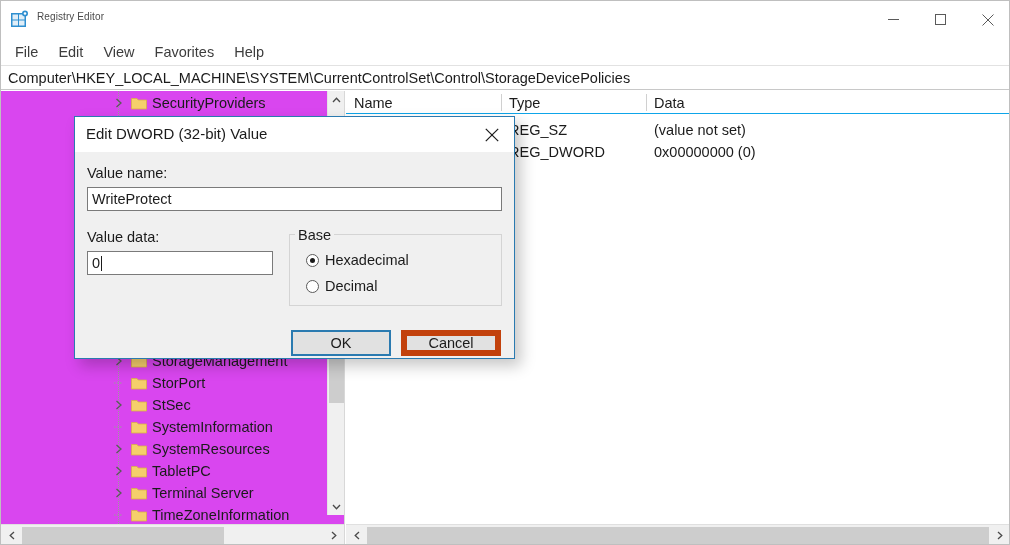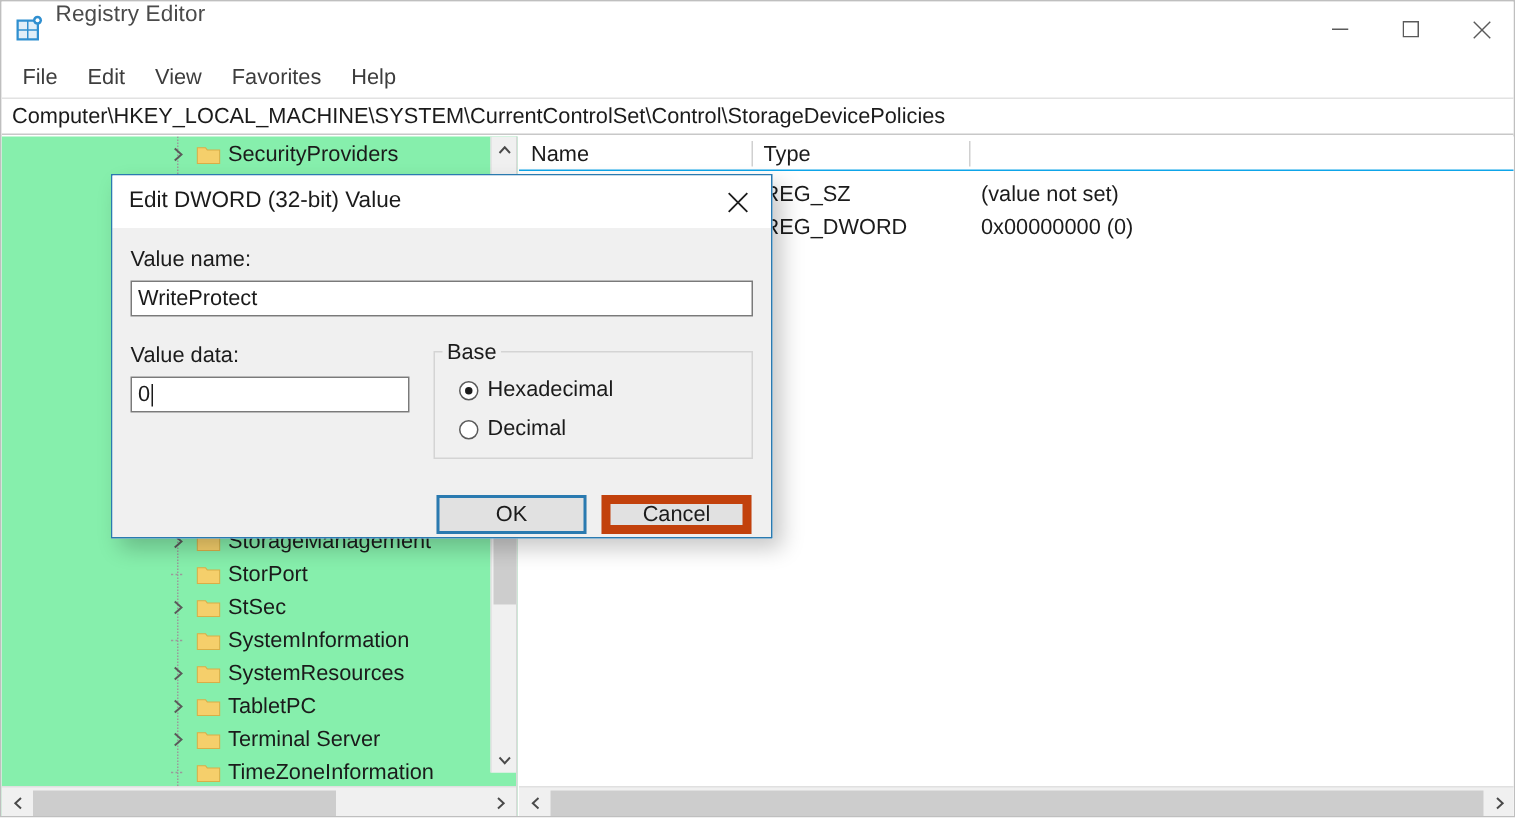--- a/index.html
+++ b/index.html
@@ -21,22 +21,22 @@
   
   .titlebar {
     position: absolute; left: 0; top: 0; width: 1010px; height: 37px;
     background: #ffffff;
     display: flex; align-items: center;
   }
   .app-icon {
     position: absolute; left: 9px; top: 9px; width: 19px; height: 19px;
   }
   .title-text {
-    position: absolute; left: 36px; top: 0;
-    font-size: 15px; color: #4a4a4a; letter-spacing: .1px;
+    position: absolute; left: 36px; top: 10px;
+    font-size: 10px; color: #4a4a4a; letter-spacing: .1px;
   }
   .win-btns {
     position: absolute; right: 0; top: 0; height: 37px;
     display: flex;
   }
   .win-btn {
     width: 47px; height: 37px;
     display: flex; align-items: center; justify-content: center;
   }
   .win-btn svg { display: block; }
@@ -69,21 +69,21 @@
 
   
   .content {
     position: absolute; left: 0; top: 90px; width: 1010px; height: 455px;
     background: #ffffff;
   }
 
   
   .tree-pane {
     position: absolute; left: 0; top: 0; width: 344px; height: 455px;
-    background: #86efac;
+    background: #d946ef;
     border-right: 1px solid #d8d8d8;
     overflow: hidden;
   }
   .tree-list {
     position: absolute; left: 0; top: 0; width: 326px; height: 424px;
   }
   .tree-row {
     position: absolute; left: 0; width: 326px; height: 22px;
     display: flex; align-items: center;
     white-space: nowrap;
@@ -482,20 +482,21 @@
       </div>
     </div>
 
     <div class="value-pane">
 
       <div class="col-header">
         <span class="col" style="left:0px; width:155px;">Name</span>
         <span class="col-div" style="left:155px;"></span>
         <span class="col" style="left:155px; width:145px;">Type</span>
         <span class="col-div" style="left:300px;"></span>
+        <span class="col" style="left:300px; width:365px;">Data</span>
       </div>
 
       <div class="value-row" style="top:28px;">
         <span class="cell" style="left:8px; width:147px;"></span>
         <span class="cell" style="left:163px; width:137px;">REG_SZ</span>
         <span class="cell" style="left:308px; width:350px;">(value not set)</span>
       </div>
 
       <div class="value-row" style="top:50px;">
         <span class="cell" style="left:8px; width:147px;"></span>

